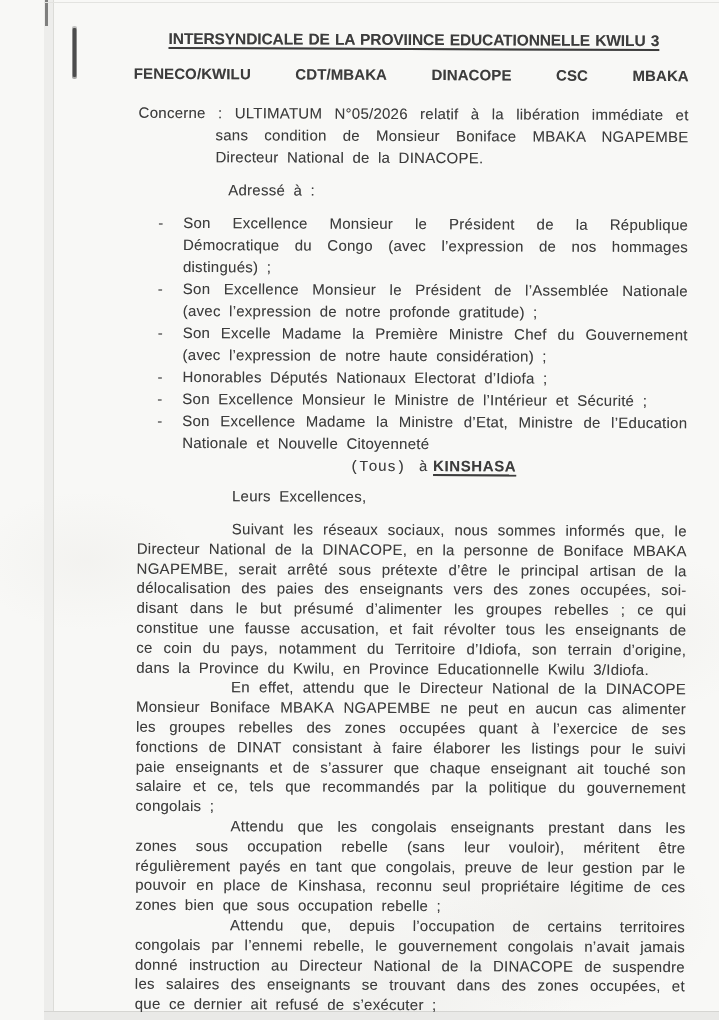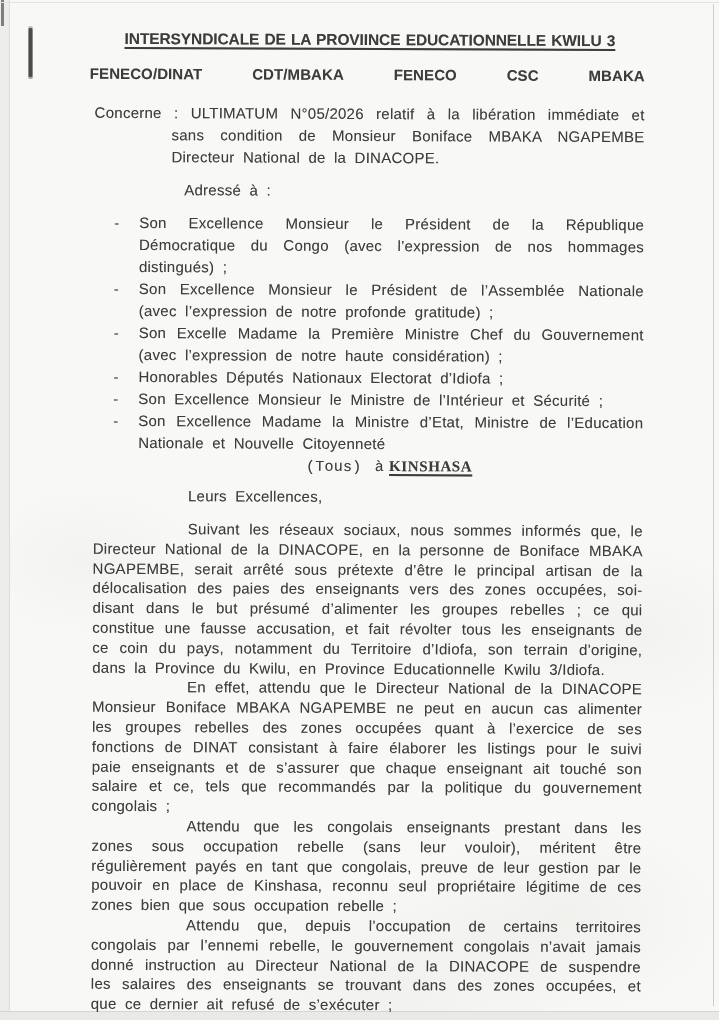--- a/index.html
+++ b/index.html
@@ -13,21 +13,21 @@
     overflow: hidden;
     font-family: "Liberation Sans", sans-serif;
     background:
       radial-gradient(ellipse 220px 140px at 78% 90%, rgba(175,170,160,0.10), transparent 70%),
       radial-gradient(ellipse 180px 120px at 88% 62%, rgba(175,170,160,0.08), transparent 70%),
       radial-gradient(ellipse 160px 100px at 12% 55%, rgba(175,170,160,0.07), transparent 70%),
       radial-gradient(ellipse 260px 160px at 55% 97%, rgba(170,168,160,0.09), transparent 70%),
       #f8f8f6;
     color: #3c3c3c;
   }
-  .scan { position: absolute; inset: 0; }
+  .scan { position: absolute; inset: 0; margin-left: 44px; }
 
   
   .edge-left {
     position: absolute; left: 0; top: 0; bottom: 0; width: 9px;
     background: #ededeb; border-right: 1px solid #dcdcd8;
   }
   .corner-mark {
     position: absolute; left: 1px; top: 0; width: 3px; height: 26px;
     background: #5a5a5a; opacity: .75;
   }
@@ -87,21 +87,20 @@
   .recipients li {
     position: relative; padding-left: 45px; text-align: justify;
   }
   .recipients .dash { position: absolute; left: 20px; top: 0; }
   .tous { margin: 0 0 8px 213px; line-height: 22px; }
   .tous .prefix { margin-right: 5px; font-family: Liberation Mono, monospace; }
   .tous .city {
     font-weight: bold; letter-spacing: 0.6px;
     text-decoration: underline; text-underline-offset: 3px;
     text-decoration-thickness: 1.5px;
-    font-family: Liberation Serif, serif;
   }
   .salutation { margin: 0 0 13px 95px; line-height: 20px; }
   .para {
     margin: 0; text-align: justify; text-indent: 95px;
   }
 </style>
 </head>
 <body>
 
 <div class="scan">
@@ -111,23 +110,23 @@
   <div class="top-line"></div>
   <div class="edge-right-line"></div>
   <div class="bottom-band"></div>
   <div class="pen-mark"></div>
 
   <div class="content">
 
     <h1 class="title">INTERSYNDICALE DE LA PROVIINCE EDUCATIONNELLE KWILU 3</h1>
 
     <div class="unions">
-      <span>FENECO/DINAT</span>
+      <span>FENECO/KWILU</span>
       <span>CDT/MBAKA</span>
-      <span>FENECO</span>
+      <span>DINACOPE</span>
       <span>CSC</span>
       <span>MBAKA</span>
     </div>
 
     <div class="concerne"><span class="label">Concerne</span><span> : ULTIMATUM N°05/2026 relatif à la libération immédiate et sans condition de Monsieur Boniface MBAKA NGAPEMBE Directeur National de la DINACOPE.</span></div>
 
     <div class="adresse">Adressé à :</div>
 
     <ul class="recipients">
       <li><span class="dash">-</span><span>Son Excellence Monsieur le Président de la République Démocratique du Congo (avec l’expression de nos hommages distingués) ;</span></li>

